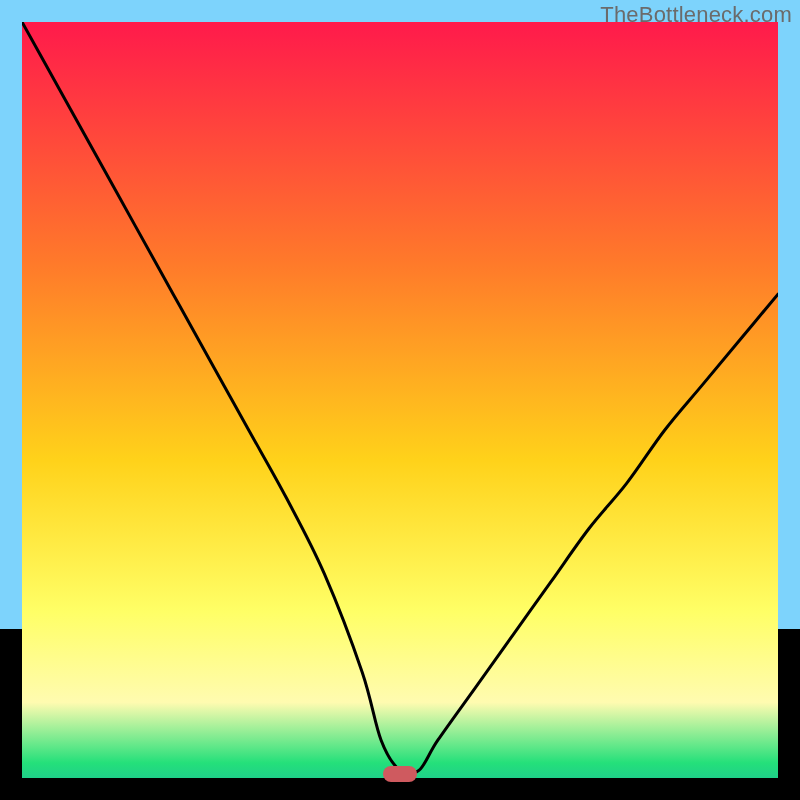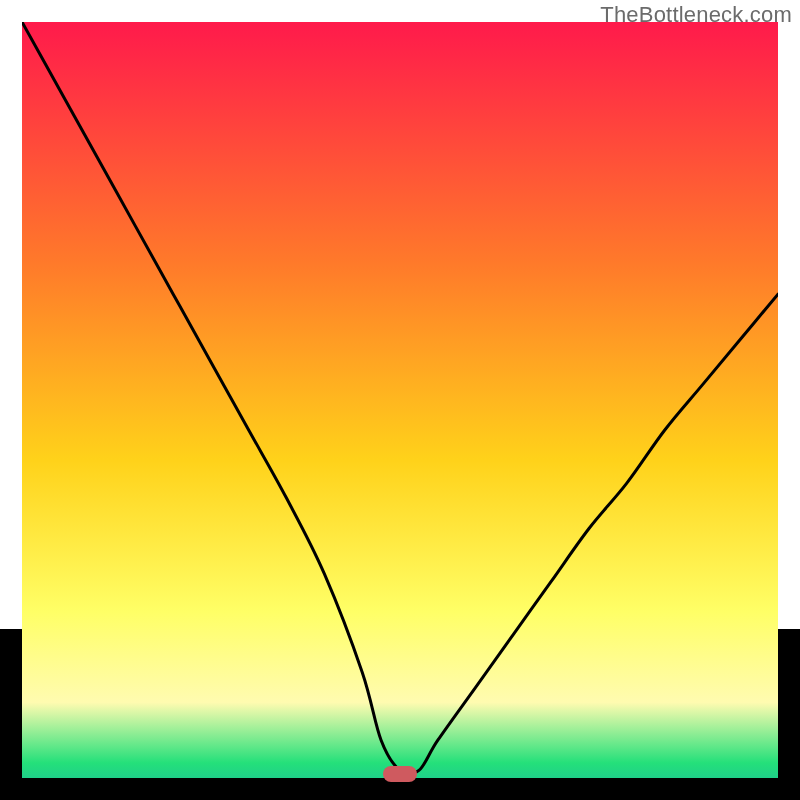--- a/index.html
+++ b/index.html
@@ -8,21 +8,21 @@
     width: 800px;
     height: 800px;
     background: #000;
     font-family: Arial, Helvetica, sans-serif;
     overflow: hidden;
   }
   .frame {
     position: relative;
     width: 800px;
     height: 629px;
-    background: #ffffff;
+    background: #7dd3fc;
   }
   .plot-area {
     position: absolute;
     left: 22px;
     top: 22px;
     width: 756px;
     height: 756px;
   }
   .gradient {
     position: absolute;

